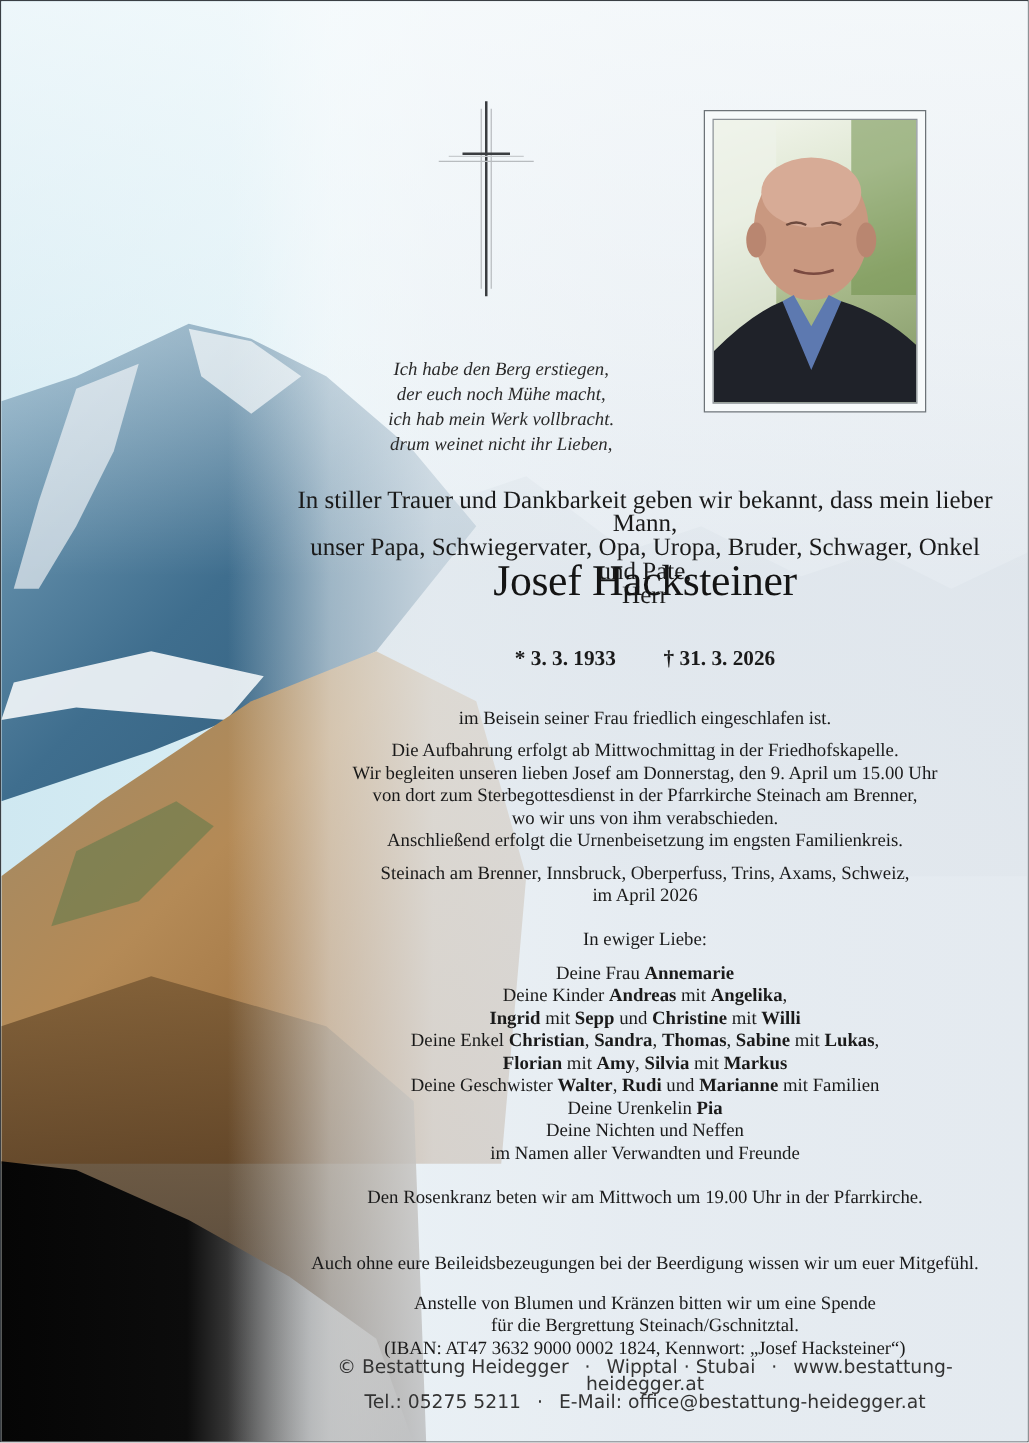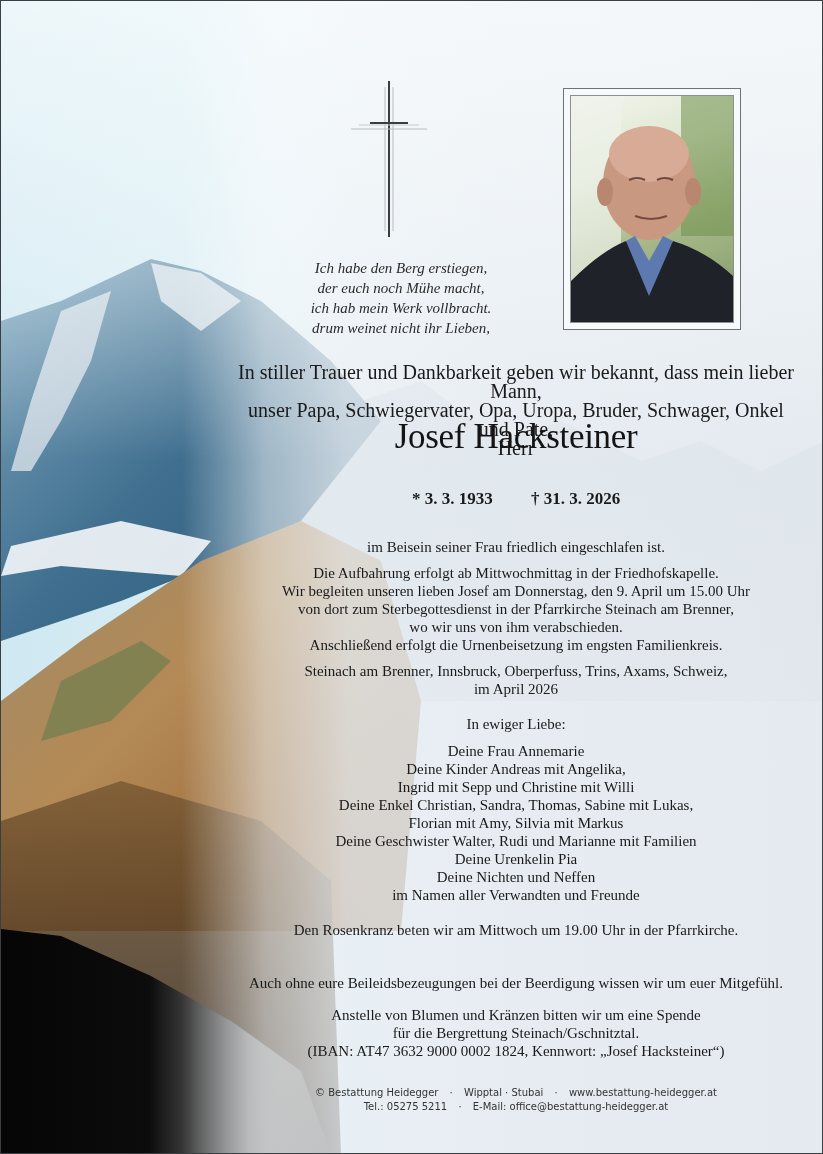--- a/index.html
+++ b/index.html
@@ -34,37 +34,37 @@
     position: absolute; left: 562px; top: 87px; width: 178px; height: 242px;
     background: #f7fafb; border: 1px solid #6d7378; box-sizing: border-box;
   }
   .photo {
     position: absolute; left: 6px; top: 6px; width: 164px; height: 228px;
     border: 1px solid #8a9095; box-sizing: border-box; overflow: hidden;
     background: linear-gradient(160deg, #f3f6ee 0%, #dfe7d2 30%, #a7b98a 60%, #7f9563 100%);
   }
 
   .center {
-    position: absolute; left: 230px; width: 570px; text-align: center;
+    position: absolute; left: 230px; width: 570px; text-align: center; margin-top: 28px;
   }
   .poem {
     top: 257px; font-style: italic; font-size: 15px; line-height: 20px; color: #2a2a2a;
     left: 230px; width: 340px;
   }
   .intro { top: 362px; font-size: 20px; line-height: 19px; }
   .name {
     top: 408px; font-size: 35px; line-height: 56px; color: #141414; letter-spacing: -0.3px;
   }
   .dates { top: 487px; font-size: 17px; line-height: 22px; font-weight: bold; }
   .dates span { display: inline-block; margin: 0 17px; }
   .text { font-size: 15px; line-height: 18px; }
-  .b { font-weight: normal; }
+  .b { font-weight: bold; }
   .footer {
     position: absolute; left: 230px; width: 570px; top: 1085px; text-align: center;
-    font-family: "DejaVu Sans", "Liberation Sans", sans-serif; font-size: 10px; line-height: 14px; color: #333;
+    font-family: "DejaVu Sans", "Liberation Sans", sans-serif; font-size: 15px; line-height: 14px; color: #333;
   }
   .footer .sep { display: inline-block; margin: 0 8px; }
 </style>
 </head>
 <body>
 
 <div class="page">
   <div class="sky"></div>
 
   <svg class="scenery" viewBox="0 0 823 1154" preserveAspectRatio="none">

